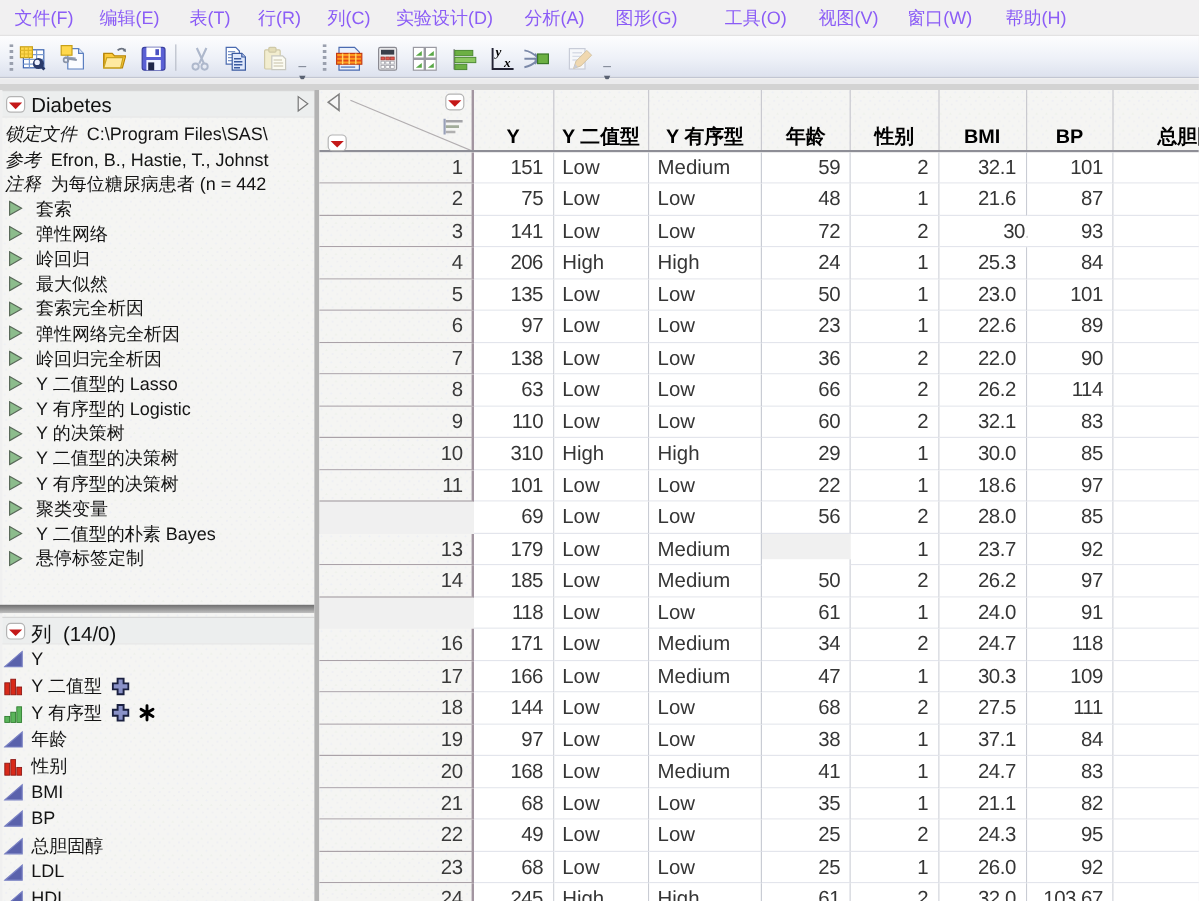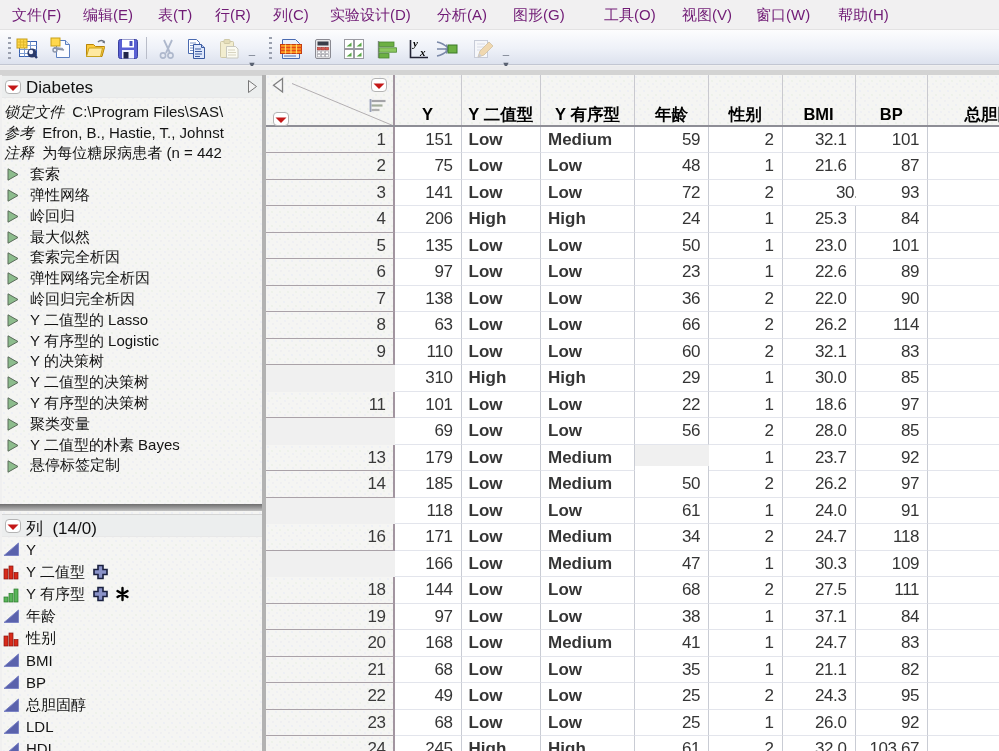--- a/index.html
+++ b/index.html
@@ -7,21 +7,21 @@
 .abs{position:absolute;}
 .speckle{background-color:#f5f5f3;background-image:
  radial-gradient(circle at 2px 2px,#edeff4 0.7px,transparent 1px),
  radial-gradient(circle at 6px 6px,#edf1ea 0.7px,transparent 1px),
  radial-gradient(circle at 3px 9px,#eeeff3 0.7px,transparent 1px),
  radial-gradient(circle at 7px 12px,#efeff1 0.7px,transparent 1px);
  background-size:8px 14px;}
 
 #menubar{position:absolute;left:0;top:0;width:999px;height:30px;background:#f1f0f1;
  border-bottom:1px solid #e3e2e3;}
-#menubar span{position:absolute;top:6px;font-size:15px;color:#701a75;white-space:pre;}
+#menubar span{position:absolute;top:6px;font-size:15px;color:#8b5cf6;white-space:pre;}
 
 #toolbar{position:absolute;left:0;top:30px;width:999px;height:35px;
  background:linear-gradient(#fdfdfe,#eef1f8 55%,#dde2ee);border-bottom:1px solid #c2c6d2;}
 .grip{position:absolute;top:7px;width:3px;height:22px;
  background:repeating-linear-gradient(#9aa0ae 0 2px,transparent 2px 5px);}
 .tbi{position:absolute;top:7px;width:24px;height:24px;}
 .tsep{position:absolute;top:7px;width:1px;height:22px;background:#b9bdc9;}
 .ovf{position:absolute;font-size:9px;color:#5a6272;}
 
 #graybar{position:absolute;left:0;top:70px;width:999px;height:5px;background:#d3d3d3;}
@@ -37,21 +37,21 @@
 
 #tablewrap{position:absolute;left:266px;top:75px;width:733px;height:676px;overflow:hidden;}
 .cell{position:absolute;overflow:hidden;white-space:pre;}
 .hc{font-weight:bold;font-size:16.5px;color:#000;text-align:center;
  border-right:1px solid #c9c9cf;}
 .rn{font-size:17px;letter-spacing:-0.4px;color:#3a3a3a;text-align:right;padding-right:7px;
  border-right:2px solid #a295a0;border-bottom:1px solid #aaa2a8;}
 .dc{font-size:17px;color:#353535;background:#fff;border-right:1px solid #c9ccd4;
  border-bottom:1px solid #e3e5ec;}
 .num{text-align:right;padding-right:8px;letter-spacing:-0.4px;}
-.str{text-align:left;padding-left:7px;font-weight:bold;}
+.str{text-align:left;padding-left:7px;}
 </style></head><body>
 
 <div id="menubar">
 <span style="left:12px">文件(F)</span>
 <span style="left:83px">编辑(E)</span>
 <span style="left:158px">表(T)</span>
 <span style="left:215px">行(R)</span>
 <span style="left:273px">列(C)</span>
 <span style="left:330px">实验设计(D)</span>
 <span style="left:437px">分析(A)</span>
@@ -433,20 +433,21 @@
 <div class="cell dc num" style="left:662px;top:237.0px;width:140px;height:26.5px;line-height:25.5px"></div>
 <div class="cell rn speckle" style="left:0;top:263.5px;width:128.5px;height:26.5px;line-height:25.5px">9</div>
 <div class="cell dc num" style="left:128.5px;top:263.5px;width:67.0px;height:26.5px;line-height:25.5px">110</div>
 <div class="cell dc str" style="left:195.5px;top:263.5px;width:79.5px;height:26.5px;line-height:25.5px">Low</div>
 <div class="cell dc str" style="left:275px;top:263.5px;width:94px;height:26.5px;line-height:25.5px">Low</div>
 <div class="cell dc num" style="left:369px;top:263.5px;width:74px;height:26.5px;line-height:25.5px">60</div>
 <div class="cell dc num" style="left:443px;top:263.5px;width:73.5px;height:26.5px;line-height:25.5px">2</div>
 <div class="cell dc num" style="left:516.5px;top:263.5px;width:73.0px;height:26.5px;line-height:25.5px">32.1</div>
 <div class="cell dc num" style="left:589.5px;top:263.5px;width:72.5px;height:26.5px;line-height:25.5px">83</div>
 <div class="cell dc num" style="left:662px;top:263.5px;width:140px;height:26.5px;line-height:25.5px"></div>
+<div class="cell rn speckle" style="left:0;top:290.0px;width:128.5px;height:26.5px;line-height:25.5px">10</div>
 <div class="cell dc num" style="left:128.5px;top:290.0px;width:67.0px;height:26.5px;line-height:25.5px">310</div>
 <div class="cell dc str" style="left:195.5px;top:290.0px;width:79.5px;height:26.5px;line-height:25.5px">High</div>
 <div class="cell dc str" style="left:275px;top:290.0px;width:94px;height:26.5px;line-height:25.5px">High</div>
 <div class="cell dc num" style="left:369px;top:290.0px;width:74px;height:26.5px;line-height:25.5px">29</div>
 <div class="cell dc num" style="left:443px;top:290.0px;width:73.5px;height:26.5px;line-height:25.5px">1</div>
 <div class="cell dc num" style="left:516.5px;top:290.0px;width:73.0px;height:26.5px;line-height:25.5px">30.0</div>
 <div class="cell dc num" style="left:589.5px;top:290.0px;width:72.5px;height:26.5px;line-height:25.5px">85</div>
 <div class="cell dc num" style="left:662px;top:290.0px;width:140px;height:26.5px;line-height:25.5px"></div>
 <div class="cell rn speckle" style="left:0;top:316.5px;width:128.5px;height:26.5px;line-height:25.5px">11</div>
 <div class="cell dc num" style="left:128.5px;top:316.5px;width:67.0px;height:26.5px;line-height:25.5px">101</div>
@@ -493,20 +494,21 @@
 <div class="cell dc num" style="left:662px;top:422.5px;width:140px;height:26.5px;line-height:25.5px"></div>
 <div class="cell rn speckle" style="left:0;top:449.0px;width:128.5px;height:26.5px;line-height:25.5px">16</div>
 <div class="cell dc num" style="left:128.5px;top:449.0px;width:67.0px;height:26.5px;line-height:25.5px">171</div>
 <div class="cell dc str" style="left:195.5px;top:449.0px;width:79.5px;height:26.5px;line-height:25.5px">Low</div>
 <div class="cell dc str" style="left:275px;top:449.0px;width:94px;height:26.5px;line-height:25.5px">Medium</div>
 <div class="cell dc num" style="left:369px;top:449.0px;width:74px;height:26.5px;line-height:25.5px">34</div>
 <div class="cell dc num" style="left:443px;top:449.0px;width:73.5px;height:26.5px;line-height:25.5px">2</div>
 <div class="cell dc num" style="left:516.5px;top:449.0px;width:73.0px;height:26.5px;line-height:25.5px">24.7</div>
 <div class="cell dc num" style="left:589.5px;top:449.0px;width:72.5px;height:26.5px;line-height:25.5px">118</div>
 <div class="cell dc num" style="left:662px;top:449.0px;width:140px;height:26.5px;line-height:25.5px"></div>
+<div class="cell rn speckle" style="left:0;top:475.5px;width:128.5px;height:26.5px;line-height:25.5px">17</div>
 <div class="cell dc num" style="left:128.5px;top:475.5px;width:67.0px;height:26.5px;line-height:25.5px">166</div>
 <div class="cell dc str" style="left:195.5px;top:475.5px;width:79.5px;height:26.5px;line-height:25.5px">Low</div>
 <div class="cell dc str" style="left:275px;top:475.5px;width:94px;height:26.5px;line-height:25.5px">Medium</div>
 <div class="cell dc num" style="left:369px;top:475.5px;width:74px;height:26.5px;line-height:25.5px">47</div>
 <div class="cell dc num" style="left:443px;top:475.5px;width:73.5px;height:26.5px;line-height:25.5px">1</div>
 <div class="cell dc num" style="left:516.5px;top:475.5px;width:73.0px;height:26.5px;line-height:25.5px">30.3</div>
 <div class="cell dc num" style="left:589.5px;top:475.5px;width:72.5px;height:26.5px;line-height:25.5px">109</div>
 <div class="cell dc num" style="left:662px;top:475.5px;width:140px;height:26.5px;line-height:25.5px"></div>
 <div class="cell rn speckle" style="left:0;top:502.0px;width:128.5px;height:26.5px;line-height:25.5px">18</div>
 <div class="cell dc num" style="left:128.5px;top:502.0px;width:67.0px;height:26.5px;line-height:25.5px">144</div>

